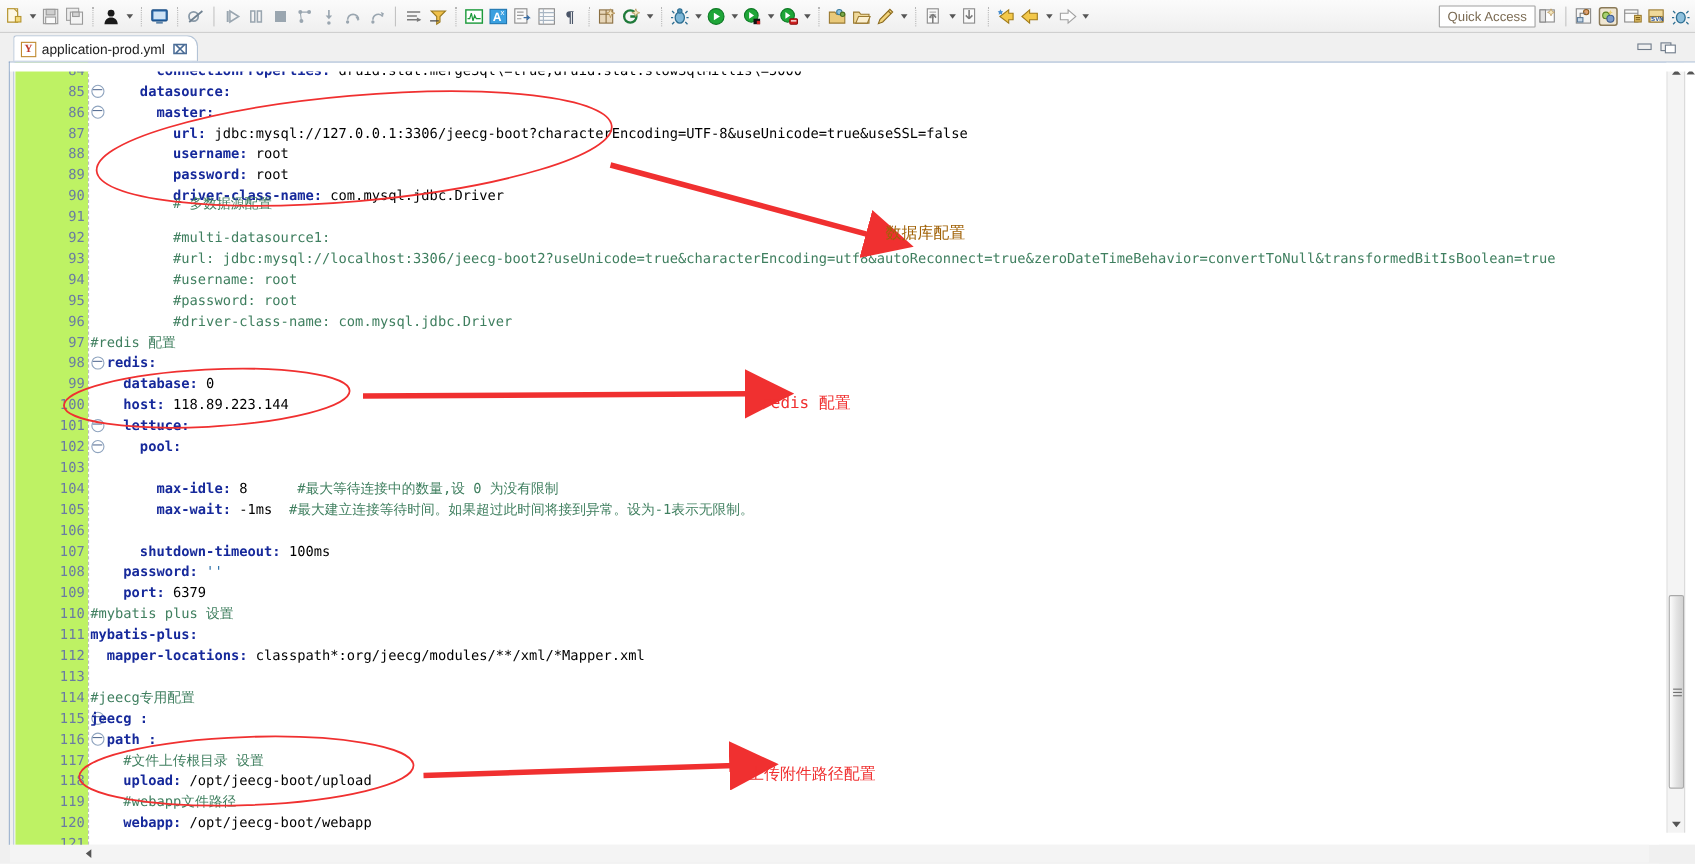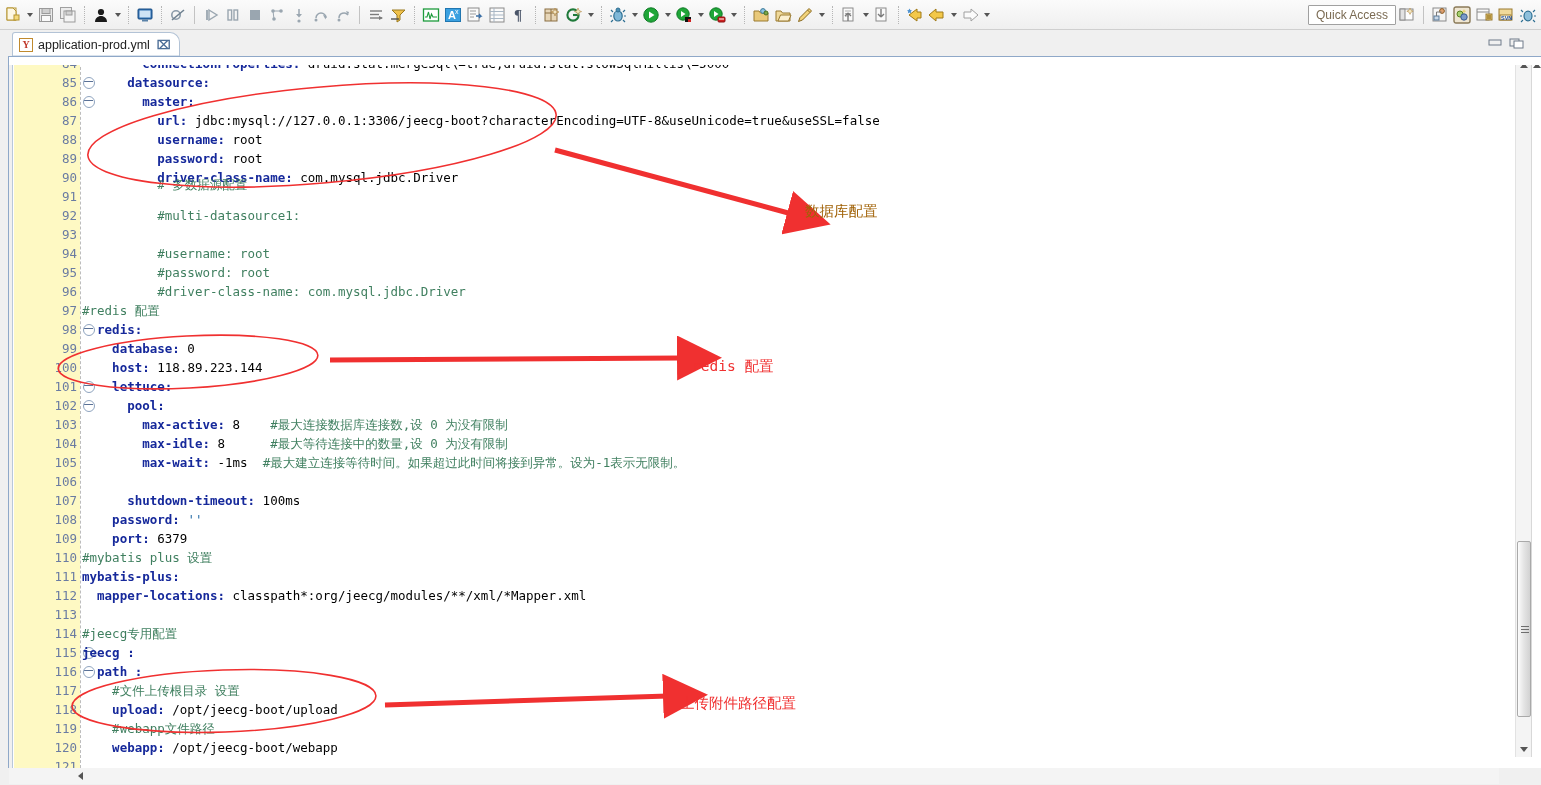--- a/index.html
+++ b/index.html
@@ -107,21 +107,21 @@
   }
   #left-strip {
     position: absolute; left: 0; top: 0;
     width: 4px; height: 100%;
     background: #f0f0f0;
     border-right: 1px solid #b9c8da;
   }
   #gutter {
     position: absolute; left: 5px; top: 0;
     width: 66px; height: 100%;
-    background: #fef9c3;
+    background: #bef264;
     text-decoration: underline;
   }
   #gutter-divider {
     position: absolute; left: 71px; top: 0;
     width: 1px; height: 100%;
     border-left: 1px dashed #bdbdbd;
   }
   #code {
     position: absolute; left: 73px; top: 0; right: 0; bottom: 0;
     overflow: hidden;
@@ -630,30 +630,30 @@
   <div id="code">
       <div class="cl" style="top: -3px;"><span class="val">        </span><span class="k">connectionProperties:</span><span class="val"> druid.stat.mergeSql\=true;druid.stat.slowSqlMillis\=5000</span></div>
       <div class="cl" style="top: 16px;"><span class="val">      </span><span class="k">datasource:</span></div>
       <div class="cl" style="top: 35px;"><span class="val">        </span><span class="k">master:</span></div>
       <div class="cl" style="top: 54px;"><span class="val">          </span><span class="k">url:</span><span class="val"> jdbc:mysql://127.0.0.1:3306/jeecg-boot?characterEncoding=UTF-8&amp;useUnicode=true&amp;useSSL=false</span></div>
       <div class="cl" style="top: 73px;"><span class="val">          </span><span class="k">username:</span><span class="val"> root</span></div>
       <div class="cl" style="top: 92px;"><span class="val">          </span><span class="k">password:</span><span class="val"> root</span></div>
       <div class="cl" style="top: 111px;"><span class="val">          </span><span class="k">driver-class-name:</span><span class="val"> com.mysql.jdbc.Driver</span></div>
       <div class="cl" style="top: 118px; text-align: center;"><span class="val">          </span><span class="cm"># 多数据源配置</span></div>
       <div class="cl" style="top: 149px;"><span class="val">          </span><span class="cm">#multi-datasource1:</span></div>
+      <div class="cl" style="top: 168px;"><span class="val">          </span><span class="cm">#url: jdbc:mysql://localhost:3306/jeecg-boot2?useUnicode=true&amp;characterEncoding=utf8&amp;autoReconnect=true&amp;zeroDateTimeBehavior=convertToNull&amp;transformedBitIsBoolean=true</span></div>
       <div class="cl" style="top: 187px;"><span class="val">          </span><span class="cm">#username: root</span></div>
       <div class="cl" style="top: 206px;"><span class="val">          </span><span class="cm">#password: root</span></div>
       <div class="cl" style="top: 225px;"><span class="val">          </span><span class="cm">#driver-class-name: com.mysql.jdbc.Driver</span></div>
       <div class="cl" style="top: 244px;"><span class="val"></span><span class="cm">#redis 配置</span></div>
       <div class="cl" style="top: 263px;"><span class="val">  </span><span class="k">redis:</span></div>
       <div class="cl" style="top: 282px;"><span class="val">    </span><span class="k">database:</span><span class="val"> 0</span></div>
       <div class="cl" style="top: 301px;"><span class="val">    </span><span class="k">host:</span><span class="val"> 118.89.223.144</span></div>
       <div class="cl" style="top: 320px;"><span class="val">    </span><span class="k">lettuce:</span></div>
       <div class="cl" style="top: 339px;"><span class="val">      </span><span class="k">pool:</span></div>
-      <div class="cl" style="top: 358px;"><span class="val">        </span><span class="k">max-active:</span><span class="val"> 8    </span><span class="cm">#最大连接数据库连接数,设 0 为没有限制</span></div>
       <div class="cl" style="top: 377px;"><span class="val">        </span><span class="k">max-idle:</span><span class="val"> 8      </span><span class="cm">#最大等待连接中的数量,设 0 为没有限制</span></div>
       <div class="cl" style="top: 396px;"><span class="val">        </span><span class="k">max-wait:</span><span class="val"> -1ms  </span><span class="cm">#最大建立连接等待时间。如果超过此时间将接到异常。设为-1表示无限制。</span></div>
       <div class="cl" style="top: 434px;"><span class="val">      </span><span class="k">shutdown-timeout:</span><span class="val"> 100ms</span></div>
       <div class="cl" style="top: 453px;"><span class="val">    </span><span class="k">password:</span><span class="val"> </span><span class="str">''</span></div>
       <div class="cl" style="top: 472px;"><span class="val">    </span><span class="k">port:</span><span class="val"> 6379</span></div>
       <div class="cl" style="top: 491px;"><span class="val"></span><span class="cm">#mybatis plus 设置</span></div>
       <div class="cl" style="top: 510px;"><span class="val"></span><span class="k">mybatis-plus:</span></div>
       <div class="cl" style="top: 529px;"><span class="val">  </span><span class="k">mapper-locations:</span><span class="val"> classpath*:org/jeecg/modules/**/xml/*Mapper.xml</span></div>
       <div class="cl" style="top: 548px;">&nbsp;</div>
       <div class="cl" style="top: 567px;"><span class="val"></span><span class="cm">#jeecg专用配置</span></div>

